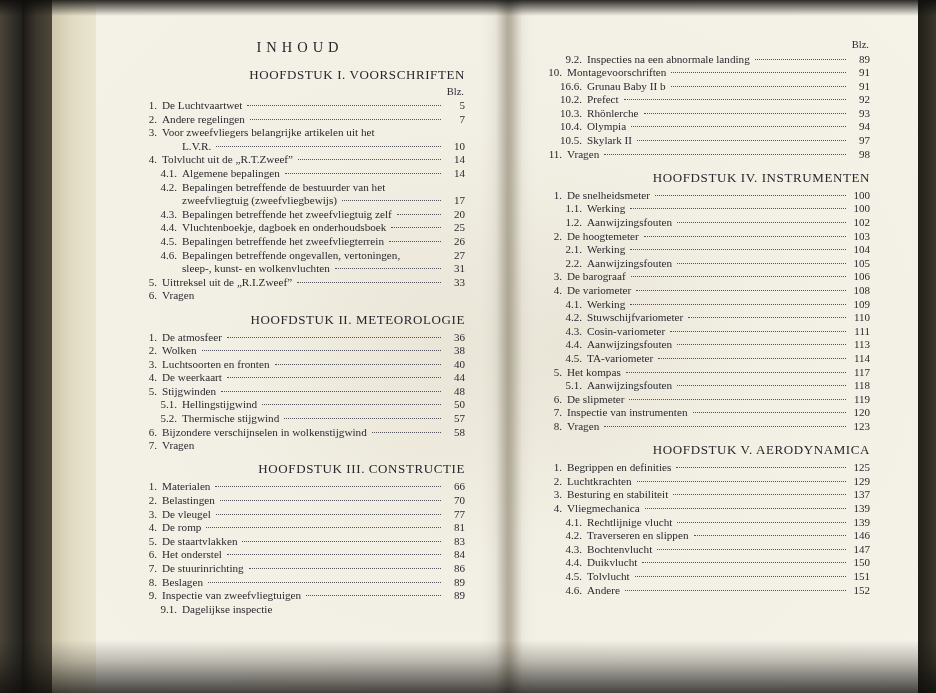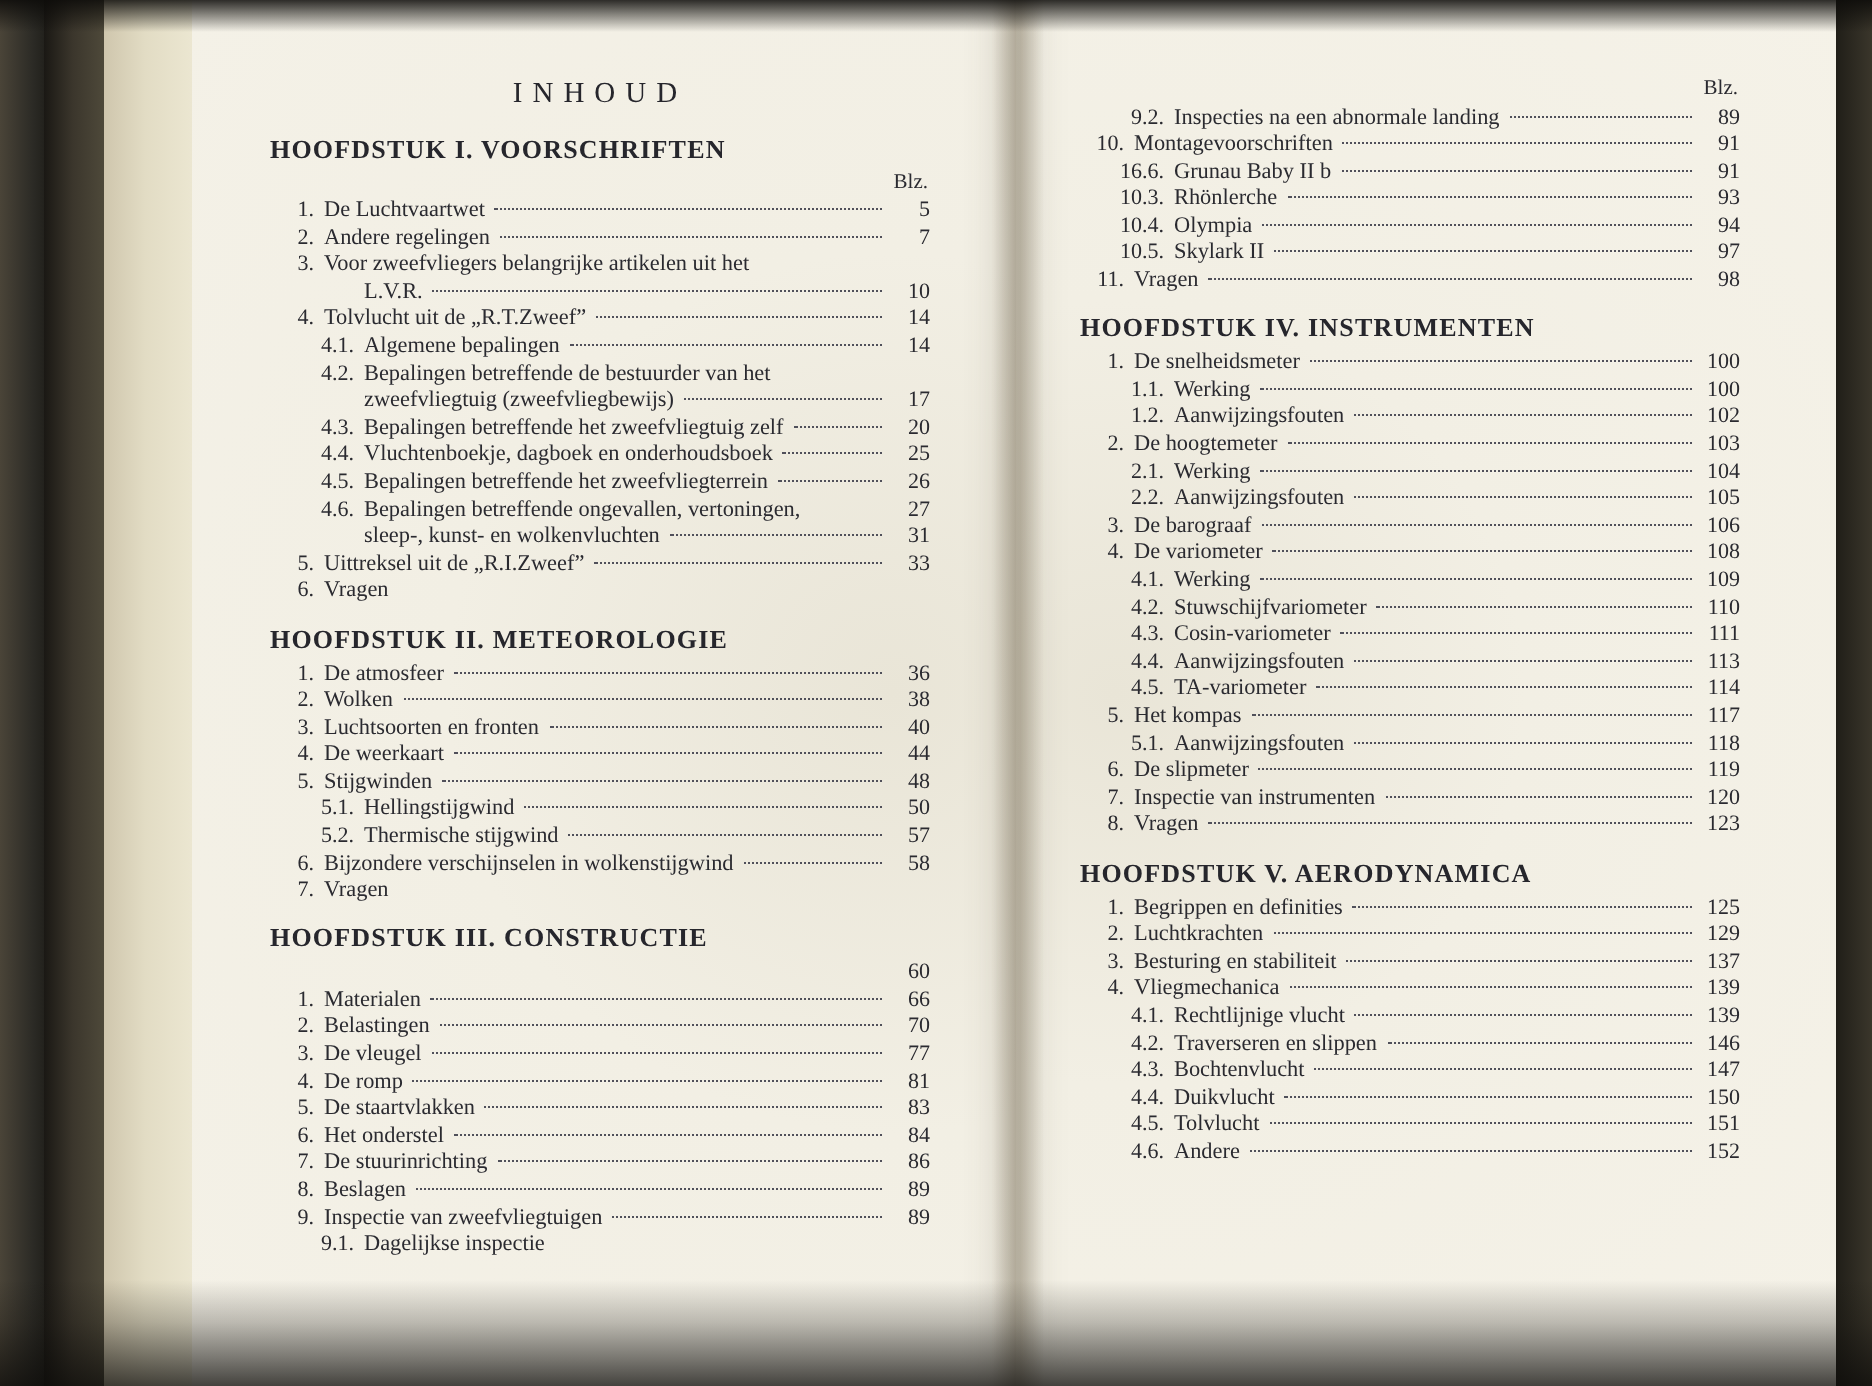--- a/index.html
+++ b/index.html
@@ -97,26 +97,25 @@
   .col-right { left: 540px; }
 
   .inhoud-title {
     text-align: center;
     font-size: 14.5px;
     letter-spacing: 5px;
     margin-bottom: 13px;
     color: #26262c;
   }
   .chapter-head {
-    text-align: left;
+    text-align: right;
     font-size: 13px;
     letter-spacing: 0.6px;
     margin: 11px 0 6px 0;
     color: #26262c;
-    font-weight: bold;
   }
   .blz {
     text-align: right;
     font-size: 10.5px;
     margin: 0 0 3px 0;
     padding-right: 1px;
     color: #2a2a30;
   }
   .entry {
     display: flex;
@@ -317,26 +316,20 @@
           <span class="dots"></span>
           <span class="pg">58</span>
         </div>
         <div class="entry nodots">
           <span class="num">7.</span>
           <span class="label">Vragen</span>
           <span class="dots"></span>
           <span class="pg"></span>
         </div>
         <div class="chapter-head">HOOFDSTUK III.  CONSTRUCTIE</div>
-        <div class="entry nodots">
-          <span class="num"></span>
-          <span class="label"></span>
-          <span class="dots"></span>
-          <span class="pg">60</span>
-        </div>
         <div class="entry">
           <span class="num">1.</span>
           <span class="label">Materialen</span>
           <span class="dots"></span>
           <span class="pg">66</span>
         </div>
         <div class="entry">
           <span class="num">2.</span>
           <span class="label">Belastingen</span>
           <span class="dots"></span>
@@ -408,20 +401,26 @@
           <span class="dots"></span>
           <span class="pg">91</span>
         </div>
         <div class="entry indent">
           <span class="num sub">16.6.</span>
           <span class="label">Grunau Baby II b</span>
           <span class="dots"></span>
           <span class="pg">91</span>
         </div>
         <div class="entry indent">
+          <span class="num sub">10.2.</span>
+          <span class="label">Prefect</span>
+          <span class="dots"></span>
+          <span class="pg">92</span>
+        </div>
+        <div class="entry indent">
           <span class="num sub">10.3.</span>
           <span class="label">Rhönlerche</span>
           <span class="dots"></span>
           <span class="pg">93</span>
         </div>
         <div class="entry indent">
           <span class="num sub">10.4.</span>
           <span class="label">Olympia</span>
           <span class="dots"></span>
           <span class="pg">94</span>

